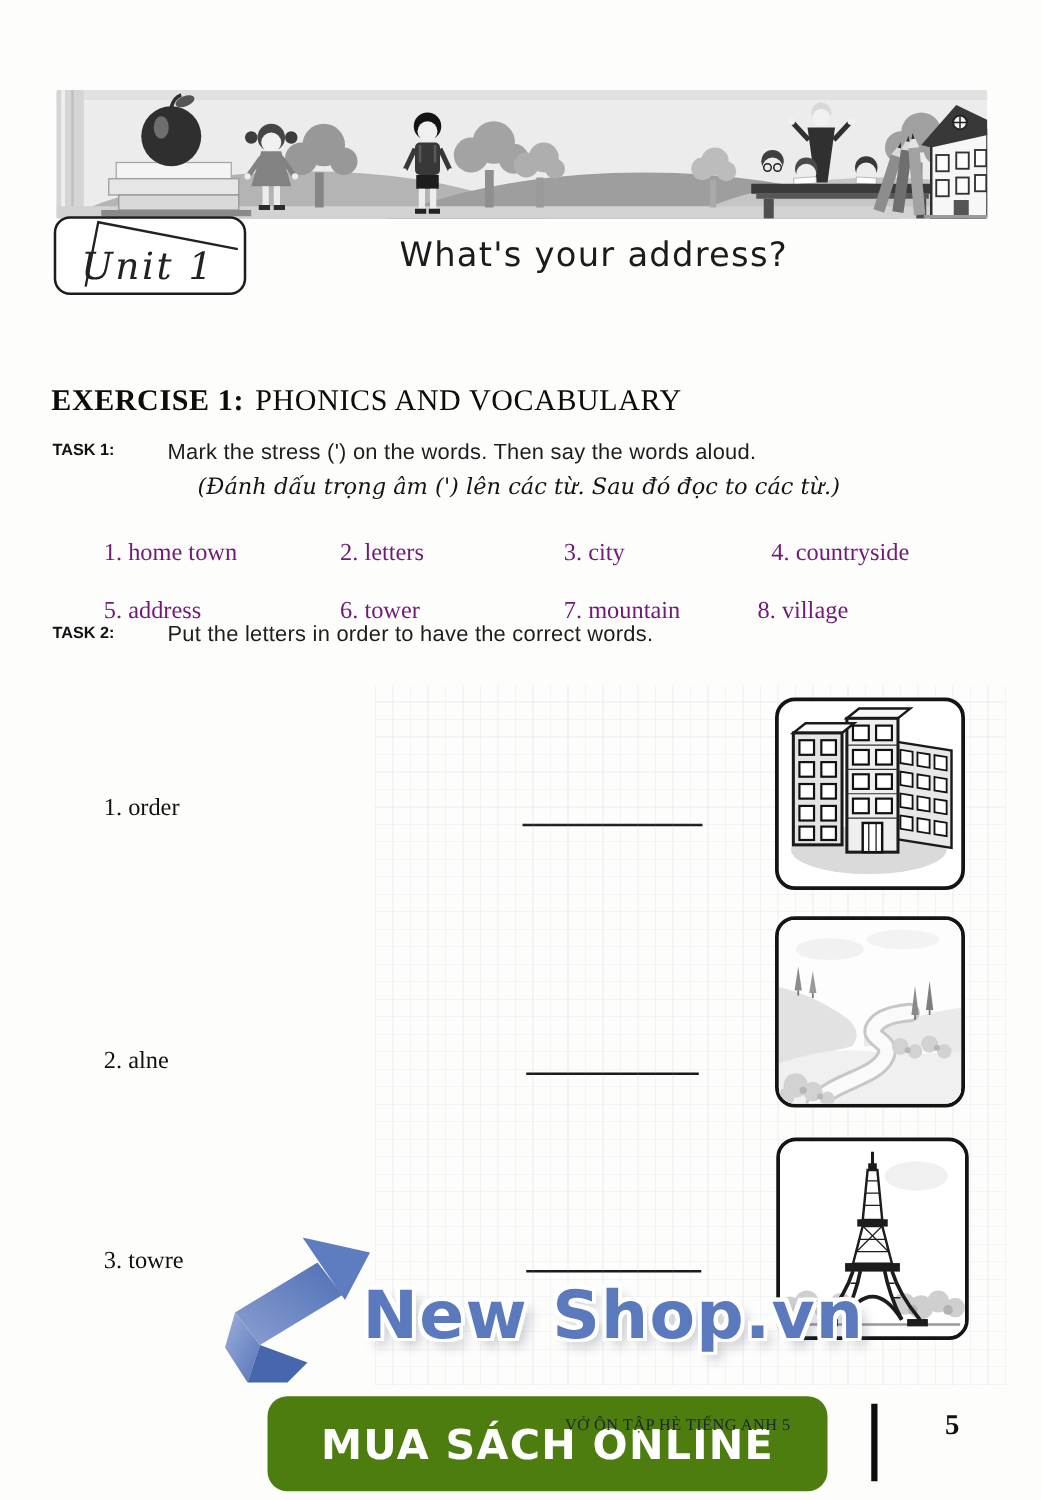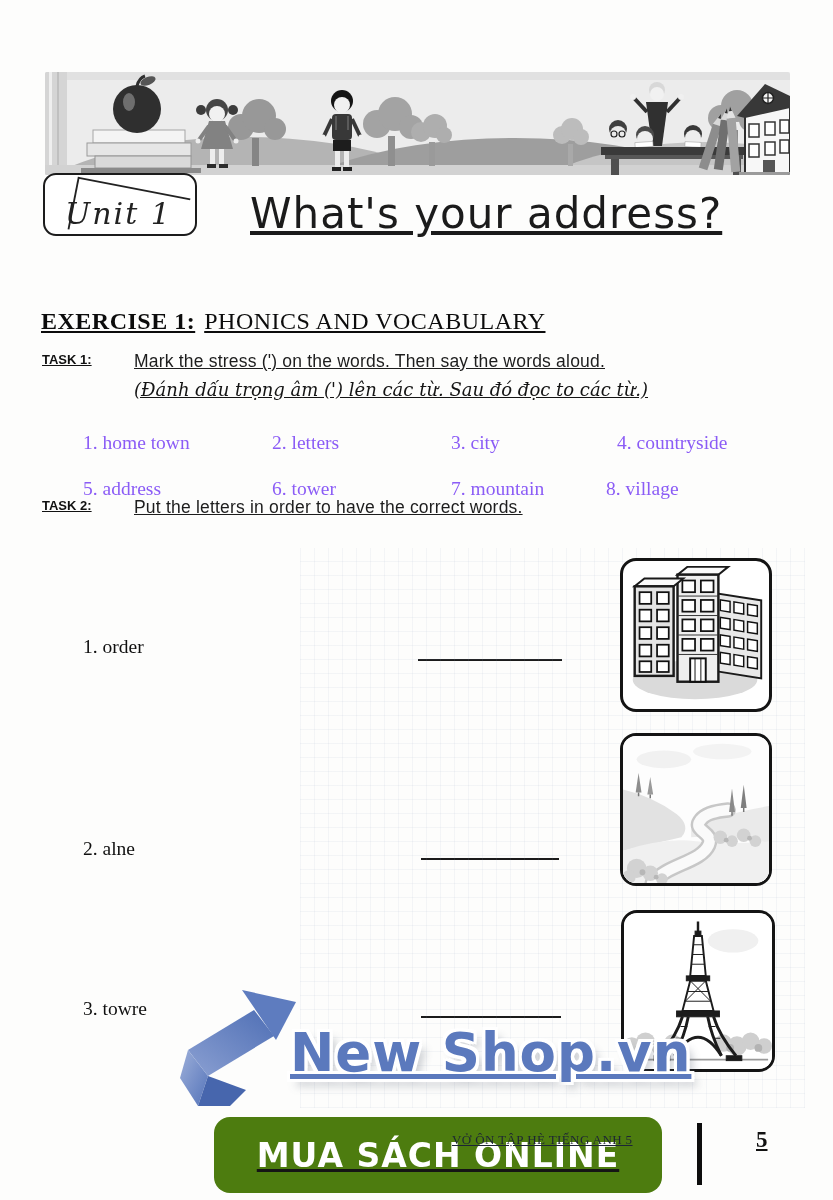--- a/index.html
+++ b/index.html
@@ -1,66 +1,66 @@
 <!DOCTYPE html>
 <html><head>
 <meta charset="utf-8">
 <style>
   html,body{margin:0;padding:0;background:#ffffff;}
   #page{
     position:relative;width:833px;height:1200px;margin:0 auto;
     background:#fdfdfc;overflow:hidden;
     font-family:"Liberation Serif","DejaVu Serif",serif;color:#151515;
   }
-  .abs{position:absolute;text-decoration:underline;}
+  .abs{position:absolute;}
 
   
   #banner{left:45px;top:72px;width:745px;height:103px;overflow:hidden;border-radius:2px;}
   #banner svg{display:block;width:100%;height:100%;}
 
   
   #unit-badge{
     left:43px;top:173px;width:154px;height:63px;background:#fff;
     border:2.5px solid #1c1c1c;border-radius:13px;box-sizing:border-box;overflow:hidden;
   }
   #unit-badge svg{position:absolute;left:0;top:0;width:100%;height:100%;}
   #unit-label{
     position:absolute;left:20px;bottom:3px;
     font-family:"DejaVu Serif",serif;font-style:italic;font-size:30px;color:#222;
     letter-spacing:2px;
   }
 
   
   #page-title{
-    left:250px;top:189px;width:450px;
+    left:250px;top:189px;width:450px;text-align:center;
     font-family:"DejaVu Sans","Liberation Sans",sans-serif;
-    font-size:42px;font-weight:400;color:#1b1b1b;letter-spacing:1px;white-space:nowrap;
+    font-size:27px;font-weight:400;color:#1b1b1b;letter-spacing:1px;white-space:nowrap;
   }
 
   
   #exercise-heading{left:41px;top:308px;font-size:24px;white-space:nowrap;color:#0c0c0c;}
   #exercise-heading .bold{font-weight:700;letter-spacing:.5px;}
   #exercise-heading .rest{font-weight:400;margin-left:9px;letter-spacing:.5px;}
 
   
   .task-label{
     font-family:"Liberation Sans","DejaVu Sans",sans-serif;
     font-weight:700;font-size:13px;color:#111;letter-spacing:0;white-space:nowrap;
   }
   .task-instruction{
     font-family:"Liberation Sans","DejaVu Sans",sans-serif;
     font-size:17.5px;color:#1d1d1d;white-space:nowrap;letter-spacing:.2px;
   }
   .task-vi{
     font-family:"DejaVu Serif","Liberation Serif",serif;font-style:italic;
-    font-size:18px;color:#141414;white-space:nowrap;
-  }
-
-  
-  .word-cell{position:absolute;font-size:19.5px;color:#8b5cf6;white-space:nowrap;}
+    font-size:18px;color:#141414;white-space:nowrap;margin-left:24px;
+  }
+
+  
+  .word-cell{position:absolute;font-size:19.5px;color:#701a75;white-space:nowrap;}
 
   
   .scramble-item{position:absolute;font-size:19.5px;color:#101010;white-space:nowrap;}
   .answer-blank{position:absolute;border-bottom:2px solid #1b1b1b;height:0;}
 
   
   .pic-box{
     position:absolute;background:#fff;border:3px solid #141414;border-radius:16px;
     box-sizing:border-box;overflow:hidden;z-index:5;
   }

